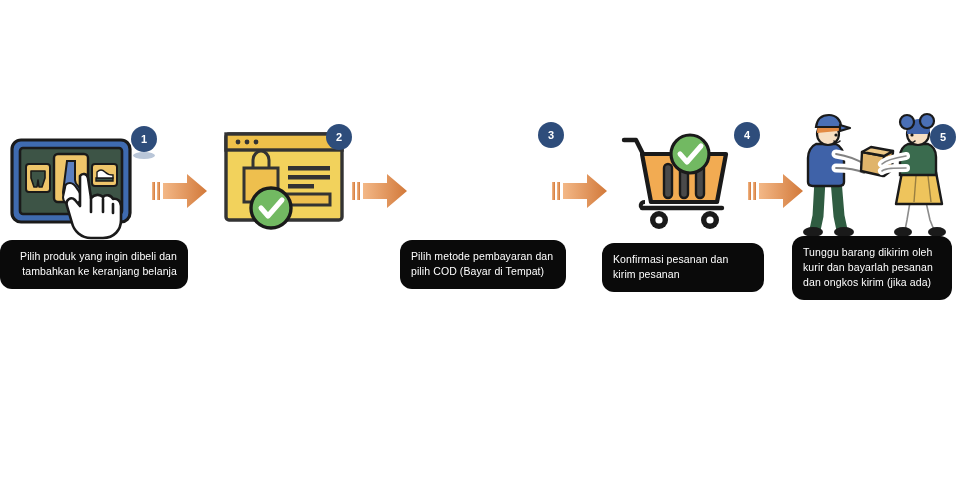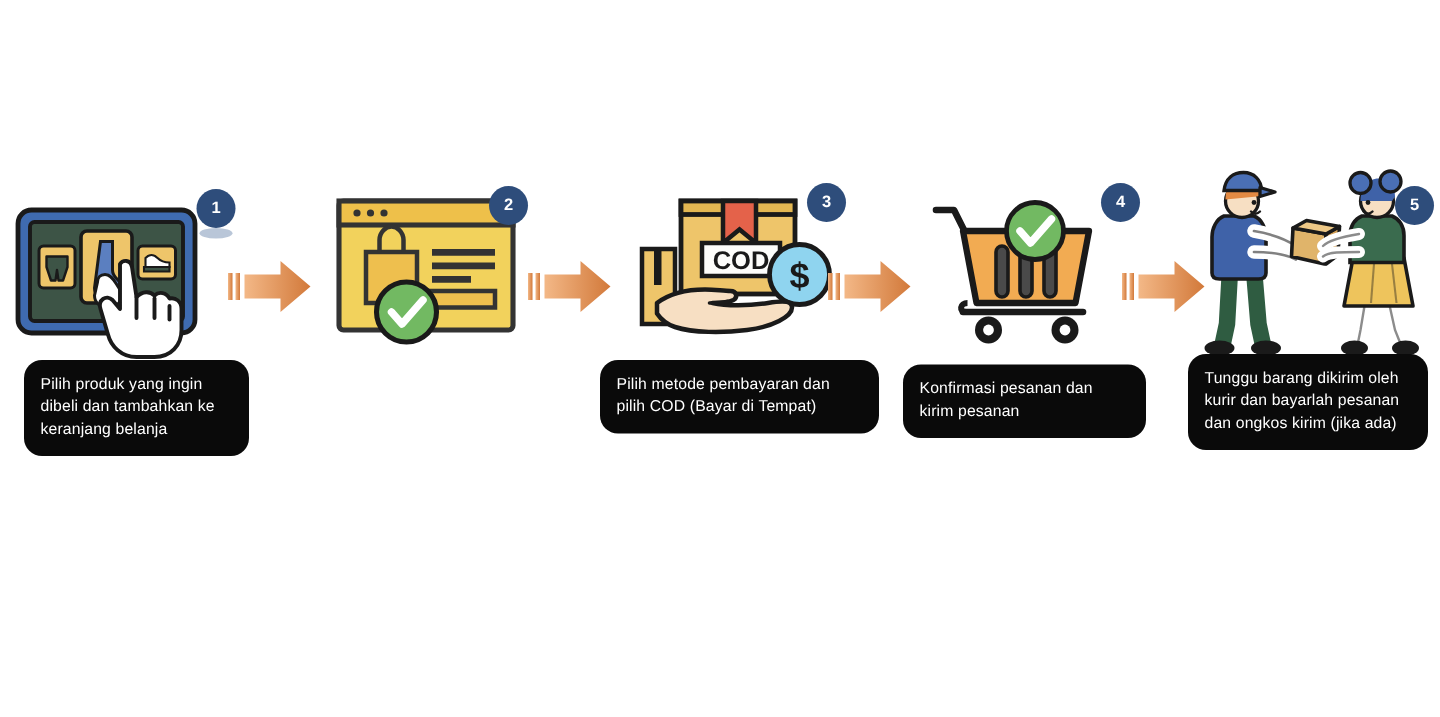--- a/index.html
+++ b/index.html
@@ -77,23 +77,23 @@
     padding: 9px 11px 10px 11px;
     font-size: 10.5px;
     line-height: 15px;
     letter-spacing: 0.1px;
     font-family: "Liberation Sans", sans-serif;
     box-sizing: border-box;
     z-index: 8;
   }
 
   
-  .cap1 { left: 16px;   top: 130px; width: 150px; }
+  .cap1 { left: 0px;   top: 130px; width: 188px; text-align: right; }
   .cap2 { left: 2px;   top: 133px; width: 162px; }
-  .cap3 { left: 2px;   top: 130px; width: 186px; }
+  .cap3 { left: 2px;   top: 130px; width: 166px; }
   .cap4 { left: 4px;   top: 133px; width: 162px; }
   .cap5 { left: 0px;   top: 126px; width: 160px; }
 
   .arrow {
     position: absolute;
     top: 168px;
     width: 58px;
     height: 46px;
   }
   .arrow.a1 { left: 152px; }
@@ -185,41 +185,20 @@
           <stop offset="100%" stop-color="#d2793a"></stop>
         </linearGradient>
       </defs>
       <rect x="0" y="14" width="3" height="18" fill="url(#ag2)"></rect>
       <rect x="5" y="14" width="3" height="18" fill="url(#ag2)"></rect>
       <path d="M11 15 h24 v-9 l20 17 l-20 17 v-9 h-24 z" fill="url(#ag2)"></path>
     </svg>
   </div>
 
   <div class="step s3">
-    <div class="art">
-      <svg width="176" height="130" viewBox="0 0 176 130">
-
-        <rect x="30" y="56" width="22" height="50" fill="#eec56a" stroke="#1a1a1a" stroke-width="3"></rect>
-        <rect x="38" y="56" width="5" height="24" fill="#1a1a1a"></rect>
-
-        <rect x="56" y="24" width="76" height="62" fill="#eec56a" stroke="#1a1a1a" stroke-width="3.2"></rect>
-        <rect x="56" y="24" width="76" height="9" fill="#e3b752" stroke="#1a1a1a" stroke-width="3.2"></rect>
-
-        <path d="M84 24 h22 v28 l-11 -9 l-11 9 z" fill="#e4624a" stroke="#1a1a1a" stroke-width="3"></path>
-
-        <rect x="70" y="52" width="52" height="22" fill="#fdfdfb" stroke="#1a1a1a" stroke-width="3"></rect>
-        <text x="96" y="69" font-family="'Liberation Sans',sans-serif" font-size="17" font-weight="bold" fill="#1a1a1a" text-anchor="middle">COD</text>
-
-        <circle cx="135" cy="73" r="20" fill="#8fd4ef" stroke="#1a1a1a" stroke-width="3.2"></circle>
-        <text x="135" y="82" font-family="'Liberation Sans',sans-serif" font-size="24" font-weight="bold" fill="#1a1a1a" text-anchor="middle">$</text>
-
-        <path d="M40 92 c8 -6 20 -9 32 -9 c7 0 12 1 17 1 c4 0 5 4 2 6 c-4 2 -10 2 -14 2 c9 2 24 2 37 0 c12 -2 16 -1 16 3 c0 6 -13 13 -30 15 c-16 2 -36 2 -48 -2 c-6 -2 -10 -6 -12 -9 z" fill="#f7dfc3" stroke="#1a1a1a" stroke-width="3" stroke-linejoin="round"></path>
-        <path d="M75 92 c4 0 8 0 12 -1" fill="none" stroke="#1a1a1a" stroke-width="2.4" stroke-linecap="round"></path>
-      </svg>
-    </div>
     <div class="badge" style="left:140px; top:12px;">3</div>
     <div class="caption cap3">Pilih metode pembayaran dan pilih COD (Bayar di Tempat)</div>
   </div>
 
   <div class="arrow a3">
     <svg width="58" height="46" viewBox="0 0 58 46">
       <defs>
         <linearGradient id="ag3" x1="0" y1="0" x2="1" y2="0">
           <stop offset="0%" stop-color="#f3b887"></stop>
           <stop offset="100%" stop-color="#d2793a"></stop>

